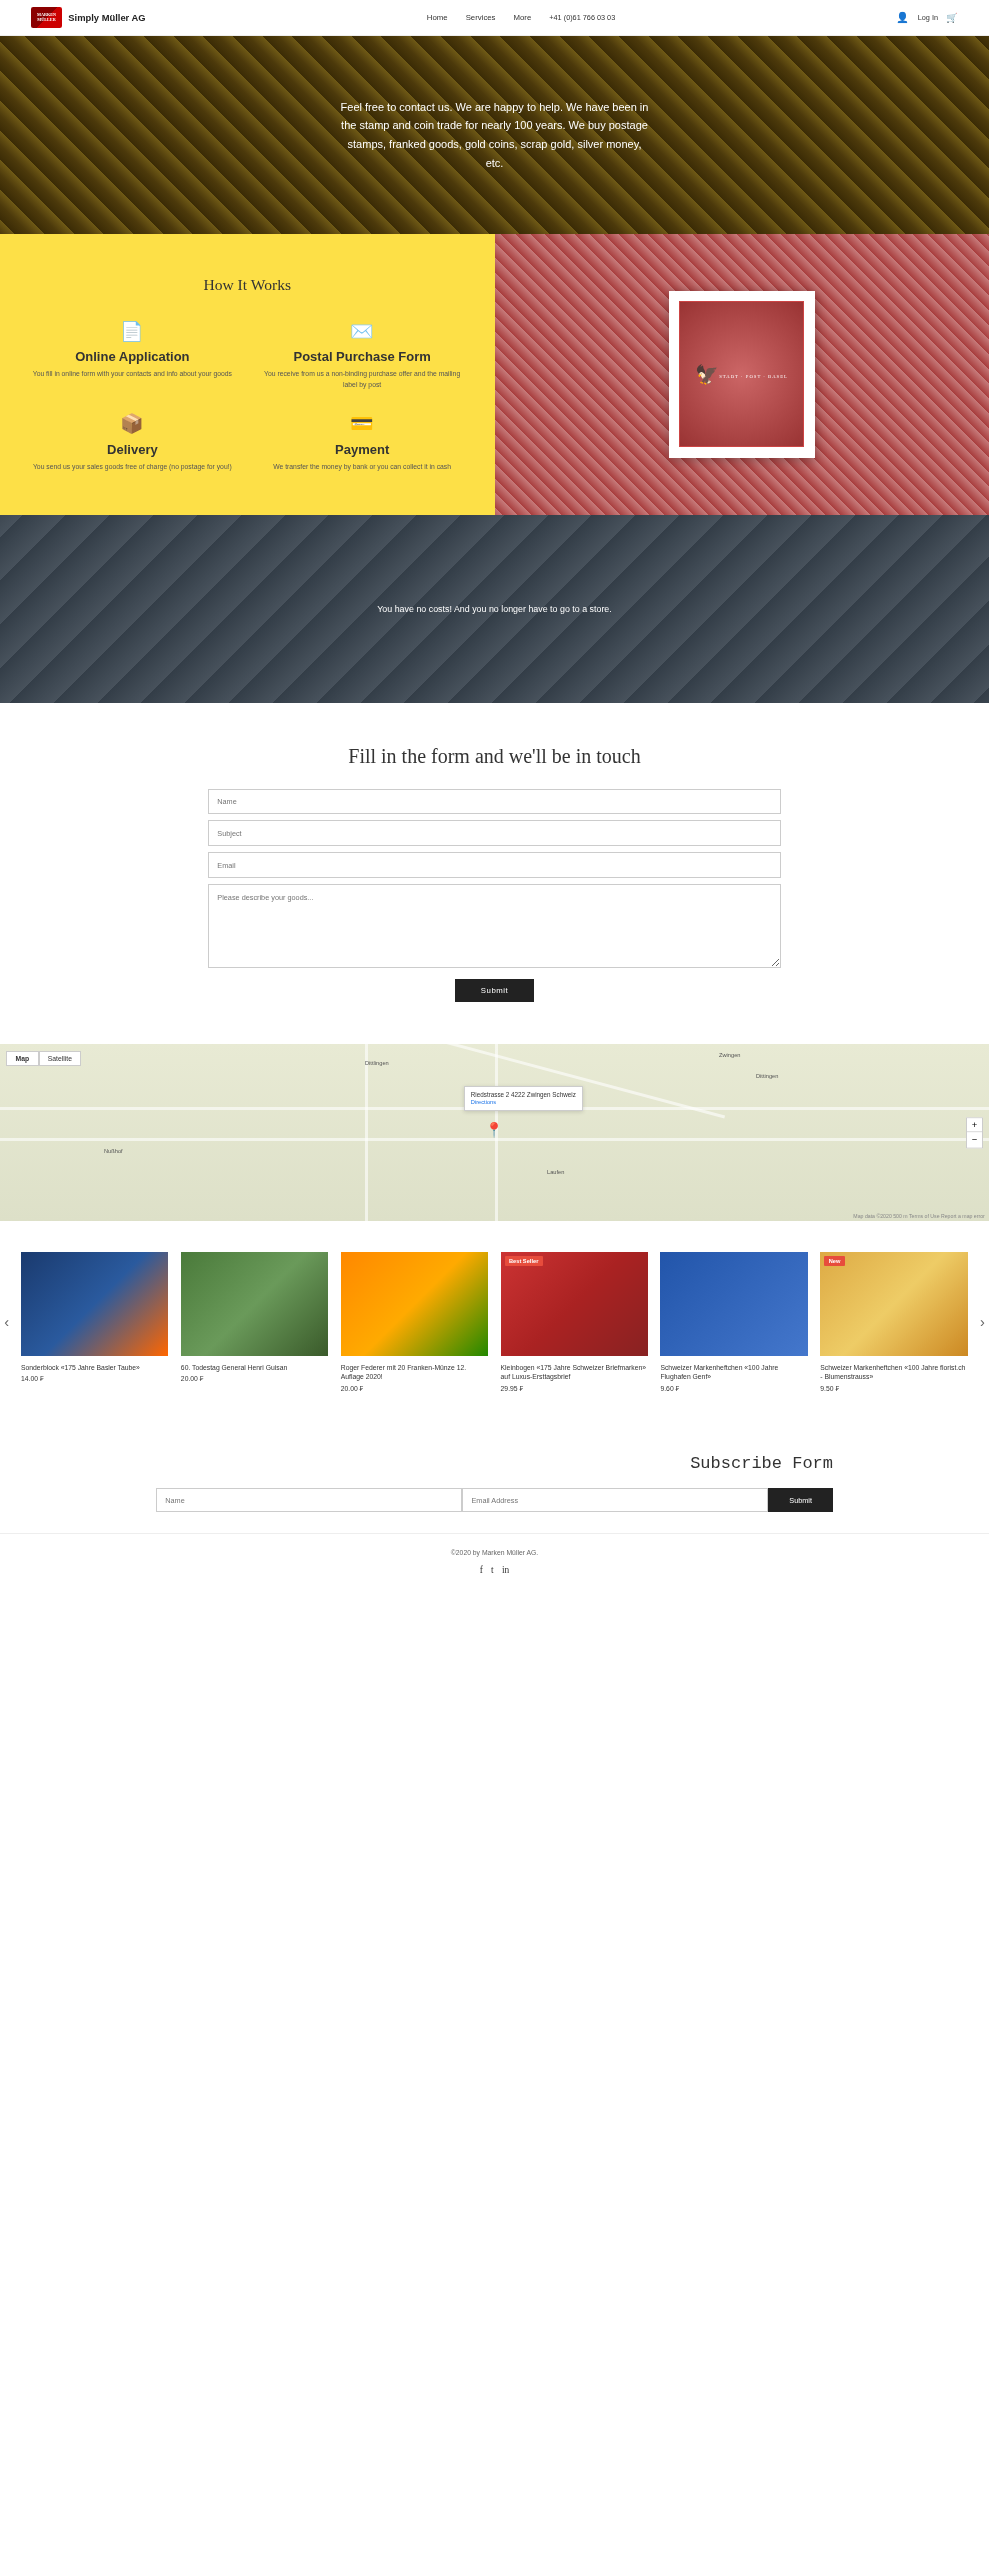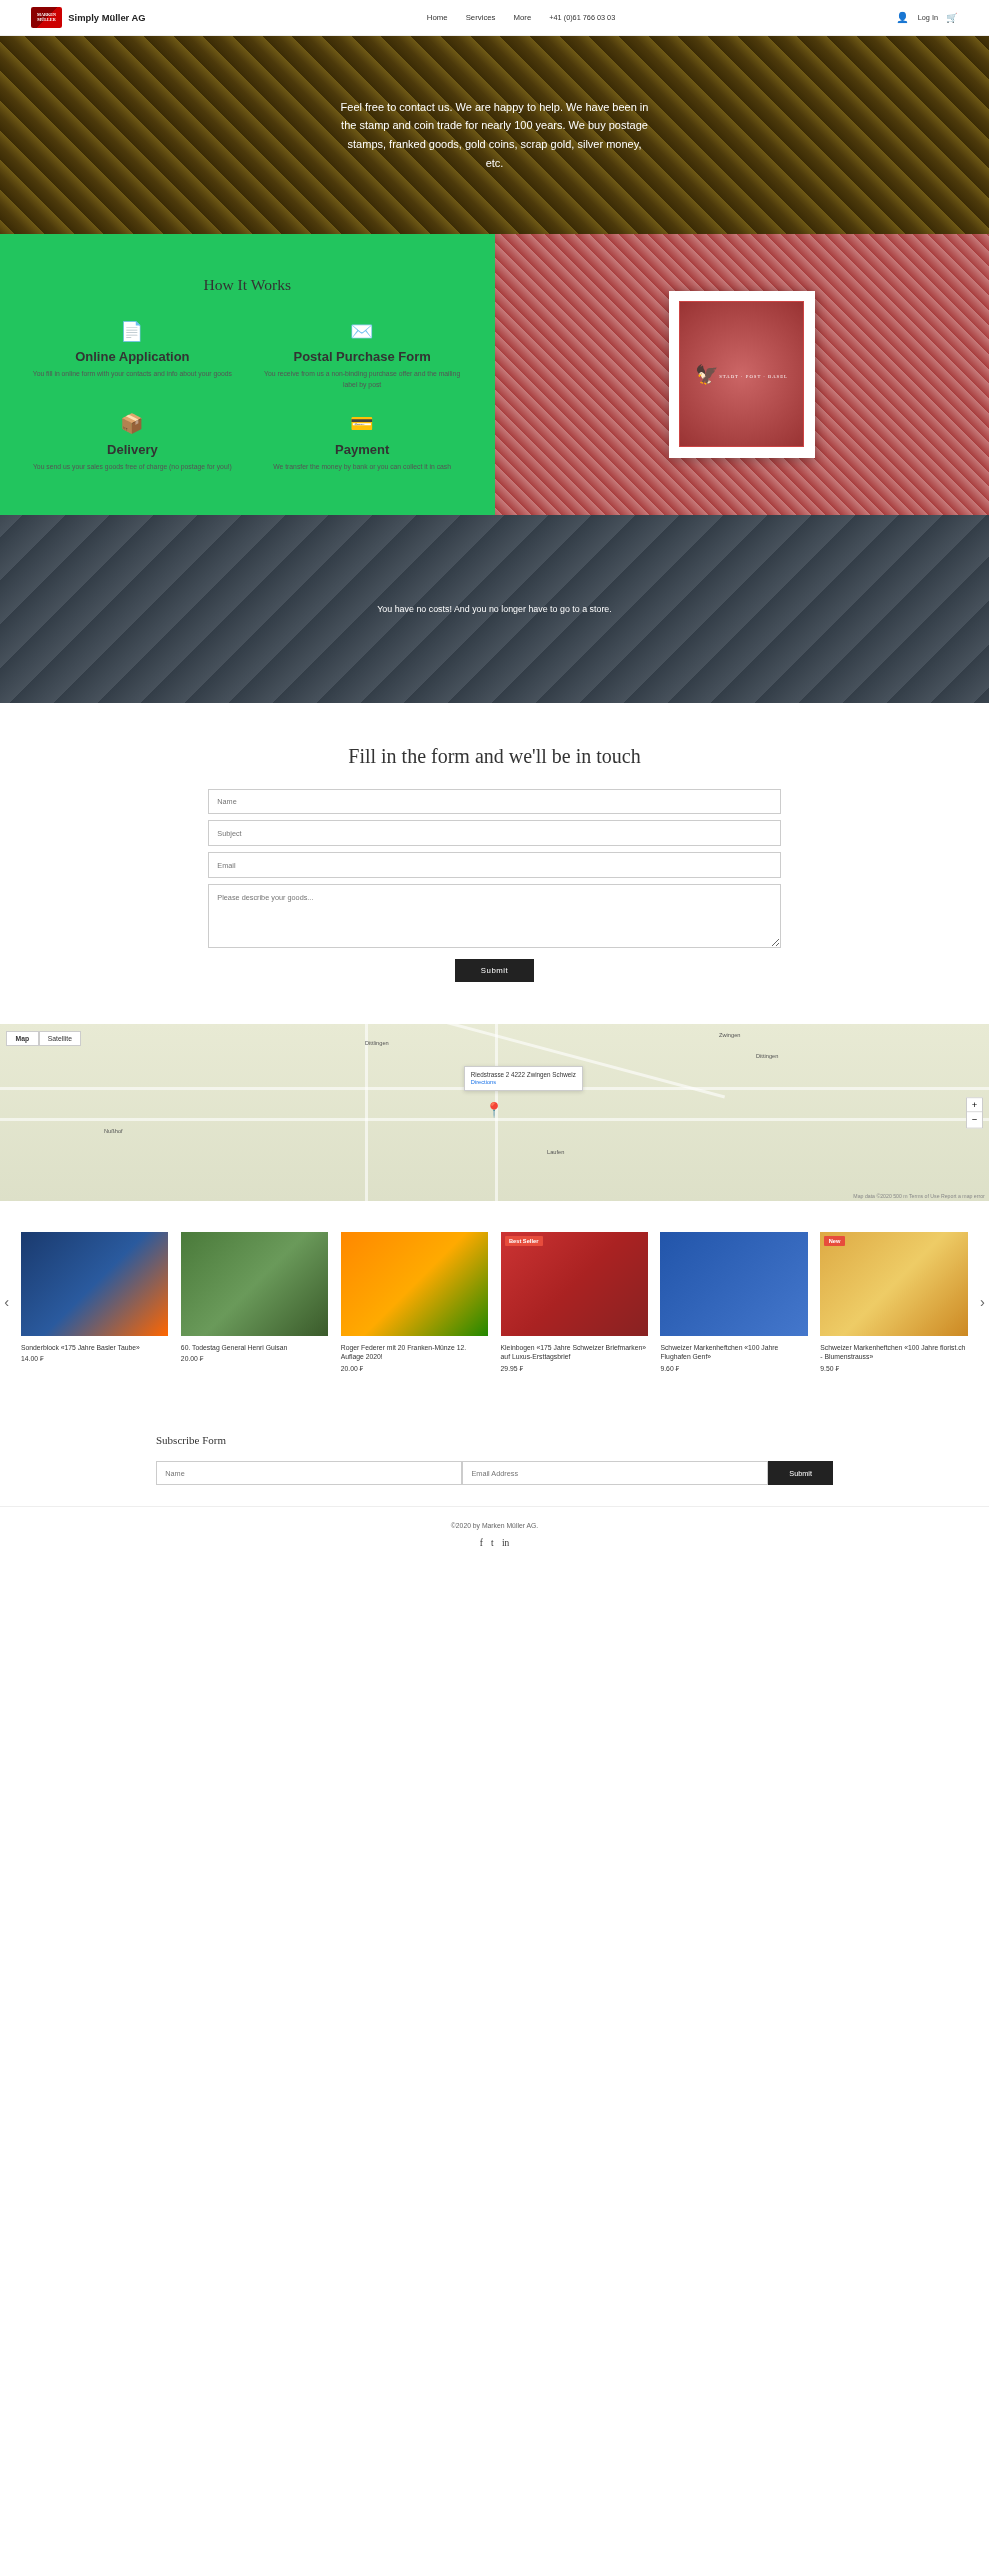--- a/index.html
+++ b/index.html
@@ -36,21 +36,21 @@
       text-align: center; color: #fff; padding: 21px;
     }
     .hero h1 { font-size: 27px; font-weight: 700; font-family: Georgia, serif; line-height: 1.2; margin-bottom: 10.4px; }
     .hero p { font-size: 11px; max-width: 313px; line-height: 1.7; font-family: Arial, sans-serif; }
 
     
     .how-section {
       display: flex; width: 100%;
     }
     .how-left {
-      width: 50%; background: #22c55e; padding: 42px 28px;
+      width: 50%; background: #fde047; padding: 42px 28px;
     }
     .how-right {
       width: 50%;
       background: linear-gradient(rgba(0,0,0,0.1), rgba(0,0,0,0.1)),
         repeating-linear-gradient(45deg, #cc6666 0px, #dd8888 5.2px, #bb4444 5.2px, #cc6666 10.4px);
       min-height: 261px;
       display: flex; align-items: center; justify-content: center;
       position: relative; overflow: hidden;
     }
     .stamp-img {
@@ -89,21 +89,21 @@
     .form-section { padding: 42px 208px; background: #fff; }
     .form-title { font-size: 20px; text-align: center; margin-bottom: 21px; font-family: Georgia, serif; font-weight: 400; }
     .form-input {
       width: 100%; padding: 7.3px 8.3px; border: 0.5px solid #ccc;
       margin-bottom: 6.3px; font-size: 7.3px; font-family: Arial, sans-serif;
       outline: none; display: block;
     }
     .form-textarea {
       width: 100%; padding: 7.3px 8.3px; border: 0.5px solid #ccc;
       margin-bottom: 10.4px; font-size: 7.3px; font-family: Arial, sans-serif;
-      outline: none; display: block; height: 64px; resize: vertical;
+      outline: none; display: block; height: 84px; resize: vertical;
     }
     .submit-btn {
       display: block; margin: 0 auto;
       background: #222; color: #fff; border: none;
       padding: 7.3px 26px; font-size: 7.8px; cursor: pointer;
       font-family: Arial, sans-serif; letter-spacing: 0.5px;
     }
 
     
     .map-section { width: 100%; height: 177px; background: #e8ead4; position: relative; overflow: hidden; }
@@ -167,21 +167,21 @@
     
     .product-thumb-1 { background: linear-gradient(135deg, #1a3a6e, #2a5a9e, #ff6600); }
     .product-thumb-2 { background: linear-gradient(135deg, #4a7a3a, #6a9a5a, #3a5a2a); }
     .product-thumb-3 { background: linear-gradient(135deg, #ff8800, #ffaa00, #228800); }
     .product-thumb-4 { background: linear-gradient(135deg, #cc3333, #aa2222, #882222); }
     .product-thumb-5 { background: linear-gradient(135deg, #2255aa, #3366bb, #4477cc); }
     .product-thumb-6 { background: linear-gradient(135deg, #ddaa44, #eecc66, #cc8822); }
 
     
     .subscribe-section { padding: 31px 156px 21px; background: #fff; }
-    .subscribe-title { font-size: 11px; text-align: left; margin-bottom: 15.6px; font-family: Liberation Serif, serif; font-weight: 400; }
+    .subscribe-title { font-size: 17px; text-align: right; margin-bottom: 15.6px; font-family: Liberation Mono, monospace; font-weight: 400; }
     .subscribe-form { display: flex; gap: 0; }
     .subscribe-input {
       flex: 1; padding: 6.3px 8.3px; border: 0.5px solid #ccc;
       font-size: 7.3px; font-family: Arial, sans-serif; outline: none;
     }
     .subscribe-btn {
       background: #222; color: #fff; border: none;
       padding: 6.3px 21px; font-size: 7.3px; cursor: pointer;
       font-family: Arial, sans-serif;
     }

